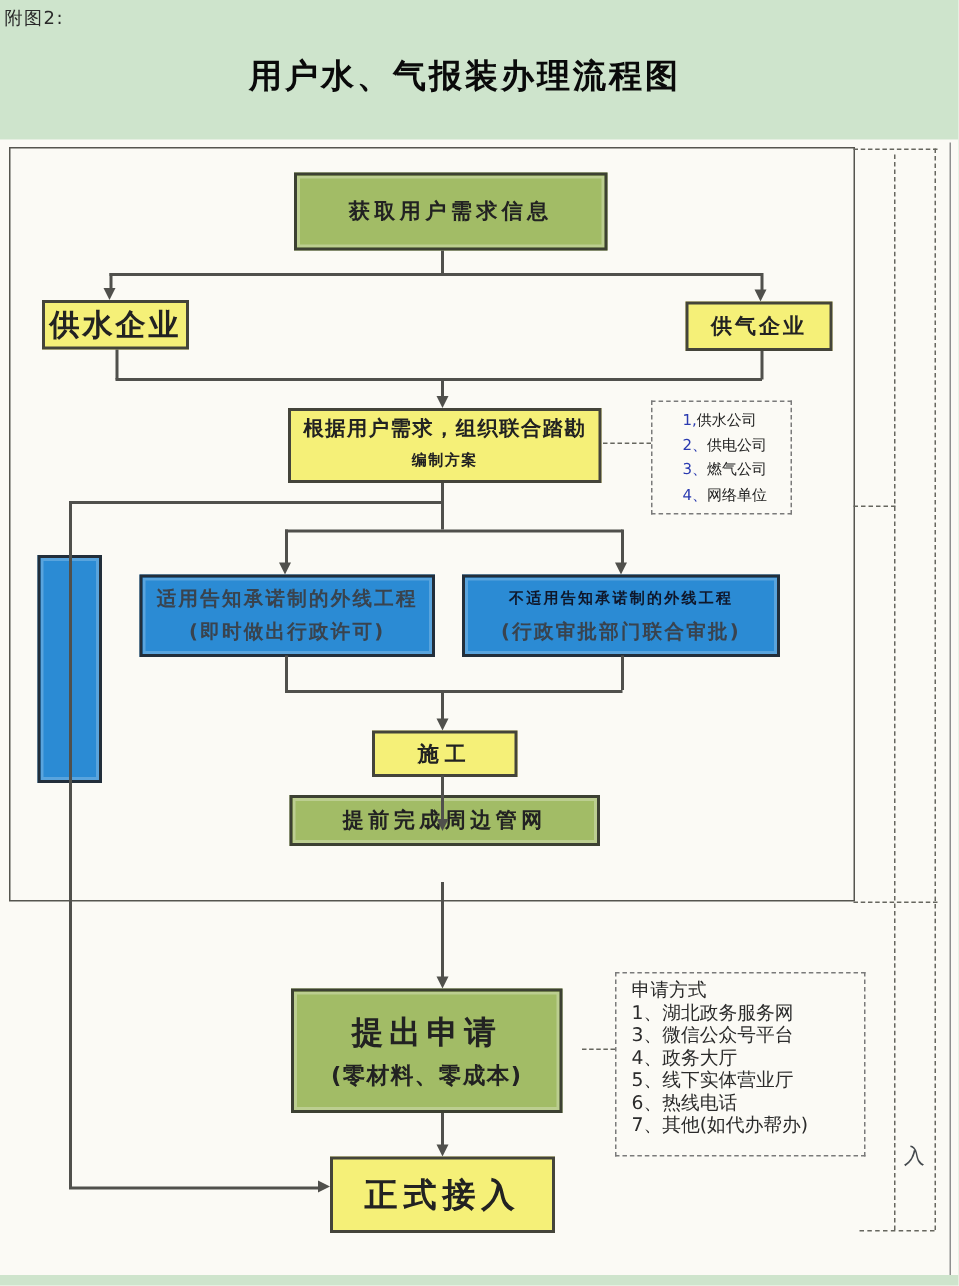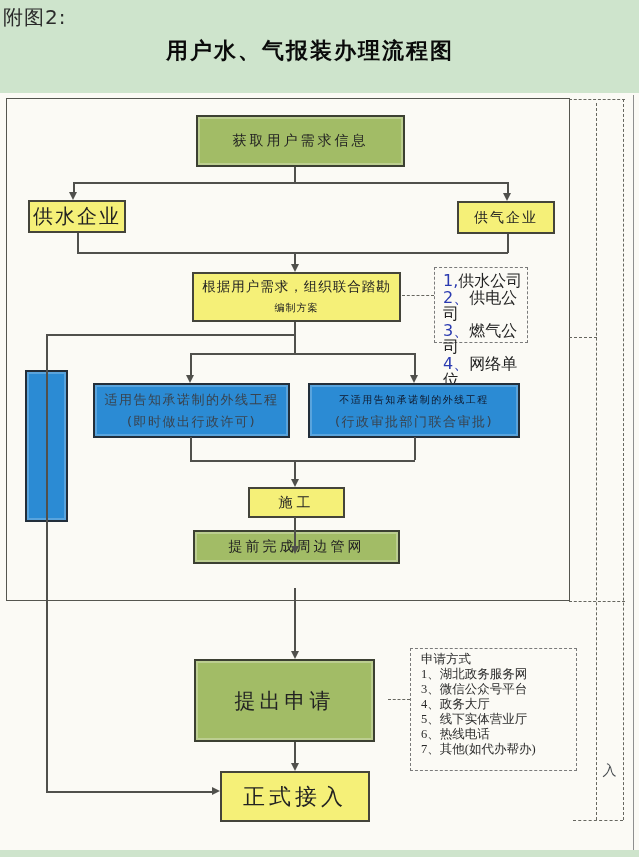--- a/index.html
+++ b/index.html
@@ -7,39 +7,39 @@
     --blue:#2b8bd4; --line:#50504c;
   }
   html,body{margin:0;padding:0;}
   body{
     width:639px;height:857px;position:relative;overflow:hidden;
     background:var(--page-bg);
     font-family:"DejaVu Sans","Liberation Sans",sans-serif;
     color:#222;
   }
   .abs{position:absolute;}
-  .figure-label{left:3px;top:4px;font-size:20px;letter-spacing:1px;color:#2a2a2a;}
+  .figure-label{left:3px;top:4px;font-size:12px;letter-spacing:1px;color:#2a2a2a;}
   .page-title{left:0;top:36px;width:620px;text-align:center;font-size:22px;font-weight:bold;letter-spacing:2px;color:#0a0a0a;}
   .panel{left:0;top:93px;width:639px;height:757px;background:var(--panel-bg);}
   .container-border{left:6px;top:5px;width:562px;height:501px;border:1.5px solid #55554f;}
   .node{display:flex;flex-direction:column;align-items:center;justify-content:center;text-align:center;box-sizing:border-box;}
   .green{background:var(--green);border:2px solid #3c4032;box-shadow:inset 0 0 0 2px rgba(255,255,255,.28);}
   .yellow{background:var(--yellow);border:2px solid #44443a;}
   .blue{background:var(--blue);border:2px solid #222e3a;box-shadow:inset 0 0 0 2px rgba(255,255,255,.22);}
   .node span{display:block;}
-  .bold{font-weight:normal;}
+  .bold{font-weight:bold;}
   .dashed-box{border:1.5px dashed #7a7a7a;box-sizing:border-box;background:transparent;}
   .line{background:var(--line);}
   .dash-h{border-top:1.5px dashed #66665f;background:none;}
   .dash-v{border-left:1.5px dashed #66665f;background:none;}
   .arrow-down{width:0;height:0;border-left:4.5px solid transparent;border-right:4.5px solid transparent;border-top:8px solid var(--line);}
   .arrow-right{width:0;height:0;border-top:4.5px solid transparent;border-bottom:4.5px solid transparent;border-left:8px solid var(--line);}
-  .suppliers{left:434px;top:174px;width:94px;height:76px;padding:5px 0 0 8px;font-size:16px;line-height:16.5px;}
+  .suppliers{left:434px;top:174px;width:94px;height:76px;padding:5px 0 0 20px;font-size:10px;line-height:16.5px;}
   .suppliers .num{color:#2a3ab0;}
-  .methods{left:410px;top:555px;width:167px;height:123px;padding:3px 0 0 10px;font-size:12.5px;line-height:15px;color:#2b2b2b;font-family:Liberation Serif, serif;}
+  .methods{left:410px;top:555px;width:167px;height:123px;padding:3px 0 0 10px;font-size:12.5px;line-height:15px;color:#2b2b2b;}
   .access-char{left:596px;top:669px;width:27px;text-align:center;font-size:14px;color:#44494d;}
   .scan-edge{left:633px;top:2px;width:1px;height:755px;background:#8f8f8f;}
 </style>
 </head>
 <body>
 
 <div class="abs figure-label">附图2:</div>
 <div class="abs page-title">用户水、气报装办理流程图</div>
 
 <div class="abs panel" id="panel">
@@ -84,20 +84,21 @@
   <div class="abs node yellow" style="left:248px;top:394px;width:97px;height:31px;">
     <span class="bold" style="font-size:14px;letter-spacing:4px;">施工</span>
   </div>
 
   <div class="abs node green" style="left:193px;top:437px;width:207px;height:34px;">
     <span class="bold" style="font-size:14px;letter-spacing:3px;">提前完成周边管网</span>
   </div>
 
   <div class="abs node green" style="left:194px;top:566px;width:181px;height:83px;">
     <span class="bold" style="font-size:21px;letter-spacing:4px;">提出申请</span>
+    <span class="bold" style="font-size:15px;letter-spacing:1px;margin-top:6px;">(零材料、零成本)</span>
   </div>
 
   <div class="abs dashed-box methods">
     <div>申请方式</div>
     <div>1、湖北政务服务网</div>
     <div>3、微信公众号平台</div>
     <div>4、政务大厅</div>
     <div>5、线下实体营业厅</div>
     <div>6、热线电话</div>
     <div>7、其他(如代办帮办)</div>

